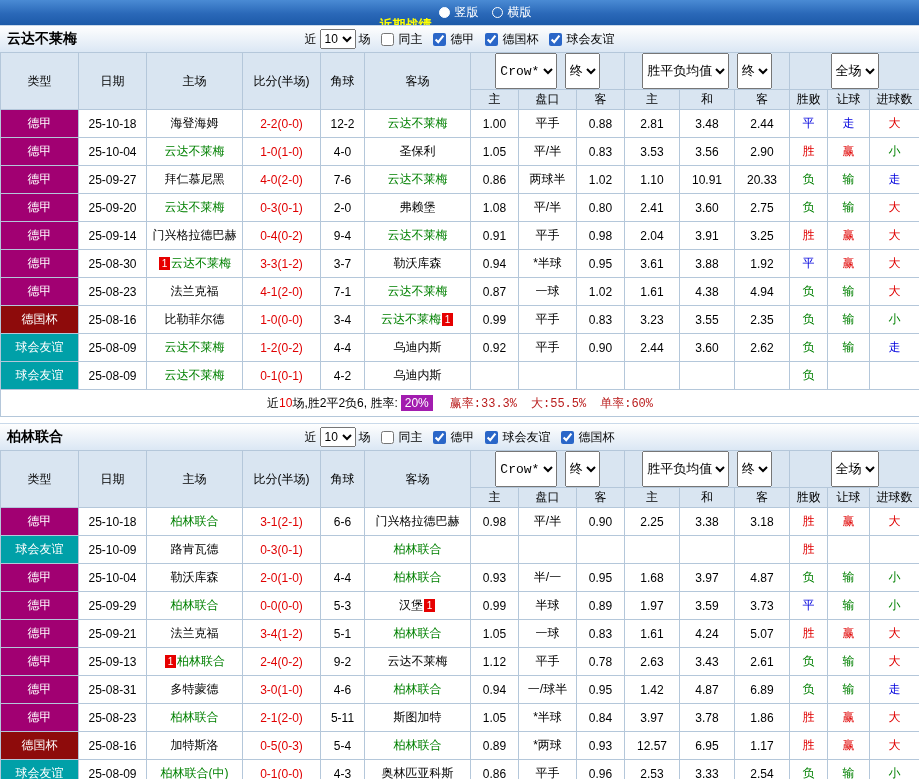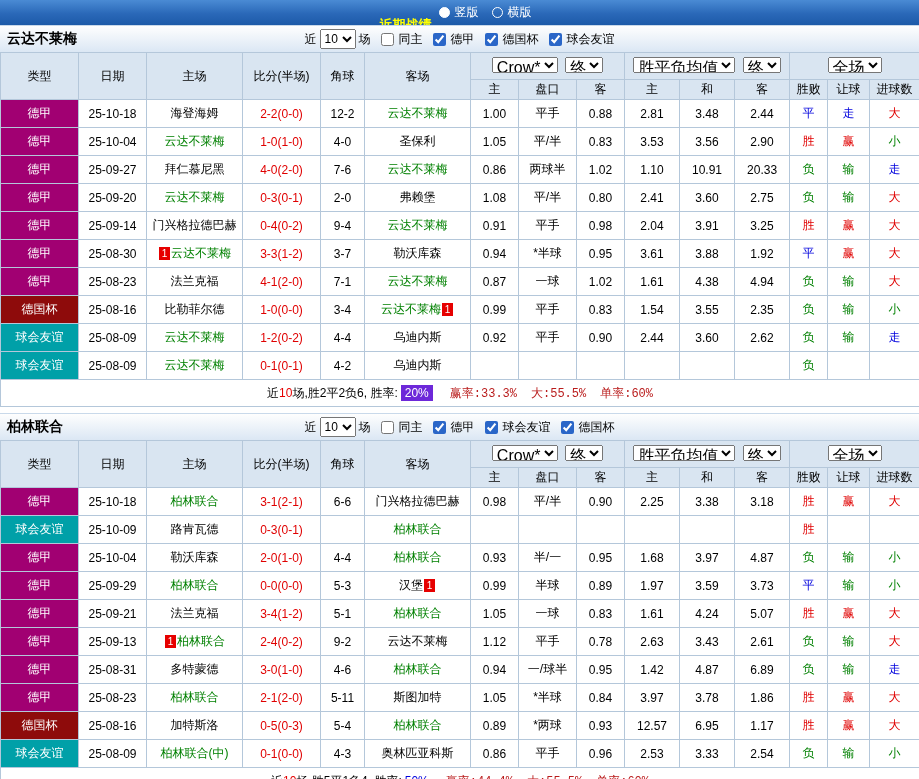--- a/index.html
+++ b/index.html
@@ -18,39 +18,39 @@
   .team-title { position:absolute; left:7px; font-weight:bold; font-size:14px; }
   .filter { margin:0 auto; display:flex; align-items:center; gap:3px; }
   .filter select { height:20px; font-size:12px; font-family:inherit; }
   .filter input[type=checkbox]{ width:13px; height:13px; accent-color:#2a66c8; margin:0 2px 0 7px; }
 
   table { width:919px; border-collapse:collapse; table-layout:fixed;padding-left:44px; }
   th,td { border:1px solid #b4c7da; text-align:center; padding:0 1px; white-space:nowrap; overflow:hidden; font-weight:normal; }
   thead th { background:#d9e5f1; }
   tr.h1 th { height:27px; }
   tr.h2 th { height:20px; }
-  th select { height:16px; font-size:16px; font-family:Liberation Sans, sans-serif; margin:0 2px; }
+  th select { height:36px; font-size:13px; font-family:Liberation Mono, monospace; margin:0 2px; }
   tbody td { height:28px; background:#fff; }
   tfoot td { height:27px; background:#fff; }
 
   .type-league  { background:#a10072; color:#fff; }
   .type-cup     { background:#8e0b0b; color:#fff; }
   .type-friendly{ background:#00a0a8; color:#fff; }
 
   .focus { color:#008000; }
   .score { color:#e00000; }
   .red   { color:#e00000; }
   .green { color:#008000; }
   .blue  { color:#0000dd; }
 
   .badge1 { display:inline-block; width:11px; height:13px; line-height:13px; background:#e60000; color:#fff;
             font-size:10px; vertical-align:middle; margin:0 1px; text-align:center; }
 
   .count-red { color:#e60000; }
-  .rate-badge { background:#6d28d9; color:#fff; padding:1px 4px; margin:1px 3px; }
+  .rate-badge { background:#a21caf; color:#fff; padding:1px 4px; margin:1px 3px; }
   .rate-plain { color:#0000dd; margin:0 3px; }
   .stat { color:#b91c1c; margin-left:14px;font-family:Liberation Mono, monospace; }
   .gap { height:6px; background:#fff; }
 </style>
 </head>
 <body>
 
 <div class="topbar">
   <span class="title">近期战绩</span>
   <span class="radio checked"></span>
@@ -250,21 +250,21 @@
         <tr>
           <td class="type-cup">德国杯</td>
           <td>25-08-16</td>
           <td><span>比勒菲尔德</span></td>
           <td class="score">1-0(0-0)</td>
           <td>3-4</td>
           <td><span class="focus">云达不莱梅</span><span class="badge1">1</span></td>
           <td>0.99</td>
           <td>平手</td>
           <td>0.83</td>
-          <td>1.54</td>
+          <td>3.23</td>
           <td>3.55</td>
           <td>2.35</td>
           <td class="green">负</td>
           <td class="green">输</td>
           <td class="green">小</td>
         </tr>
         <tr>
           <td class="type-friendly">球会友谊</td>
           <td>25-08-09</td>
           <td><span class="focus">云达不莱梅</span></td>

